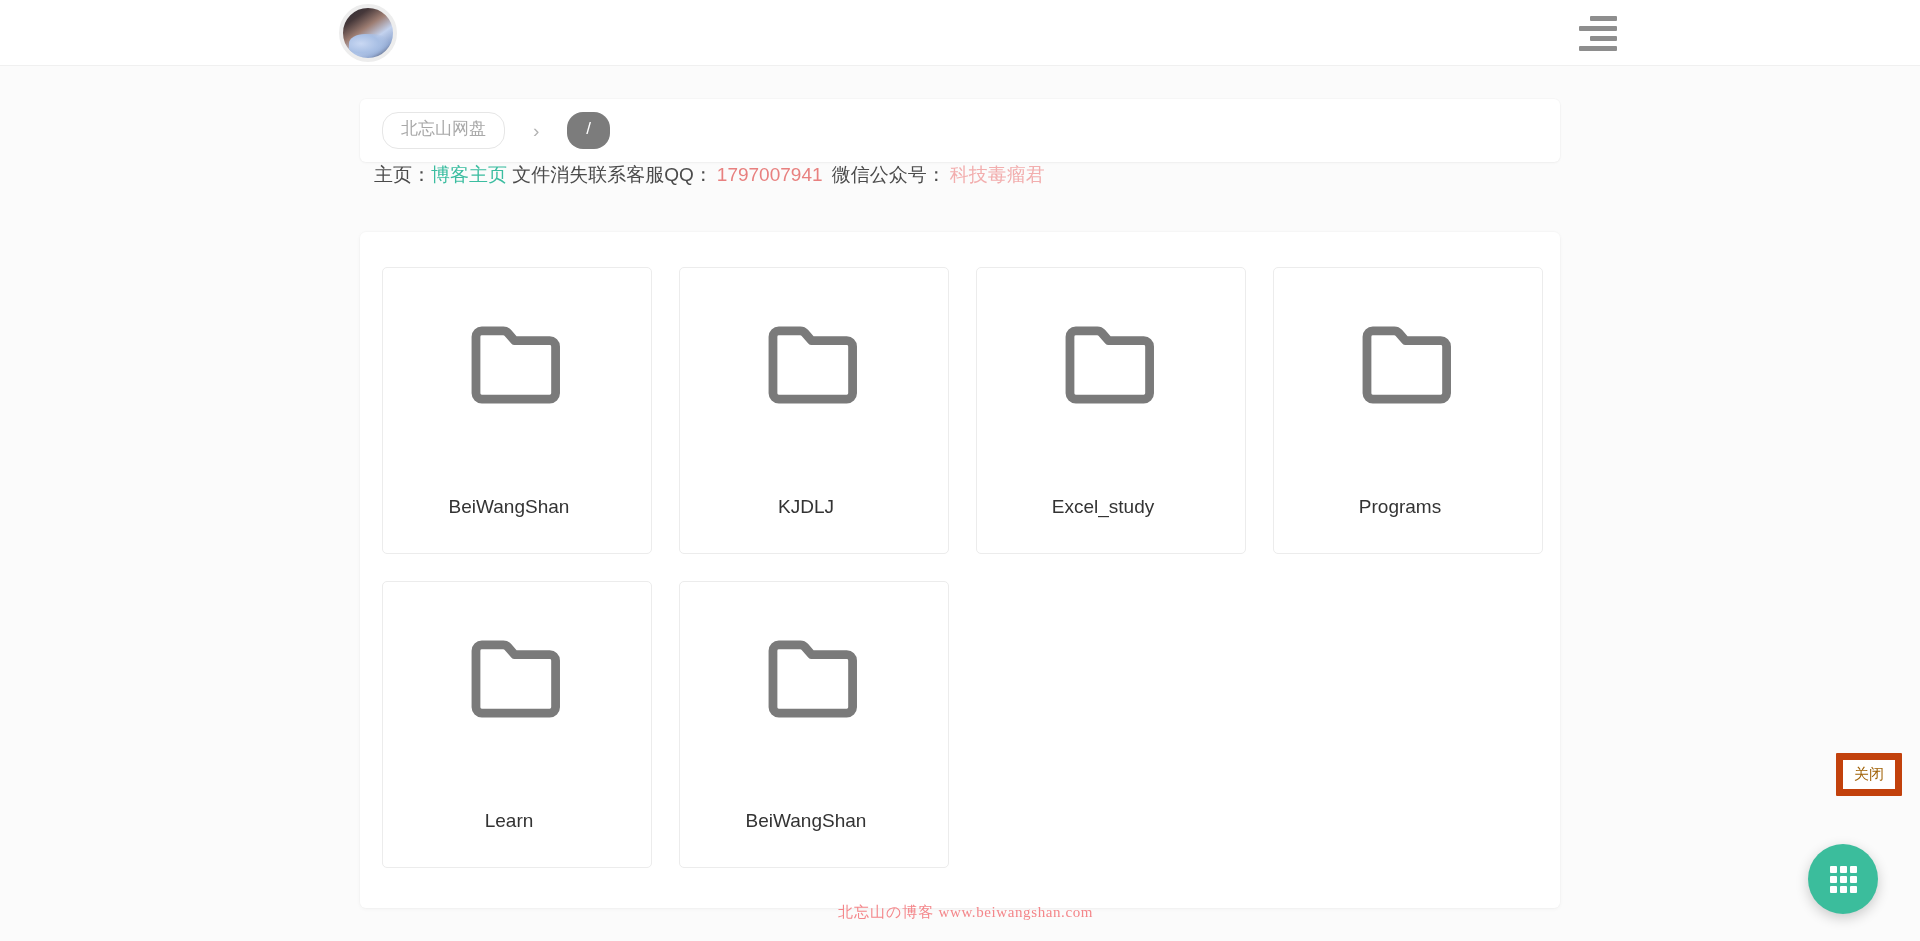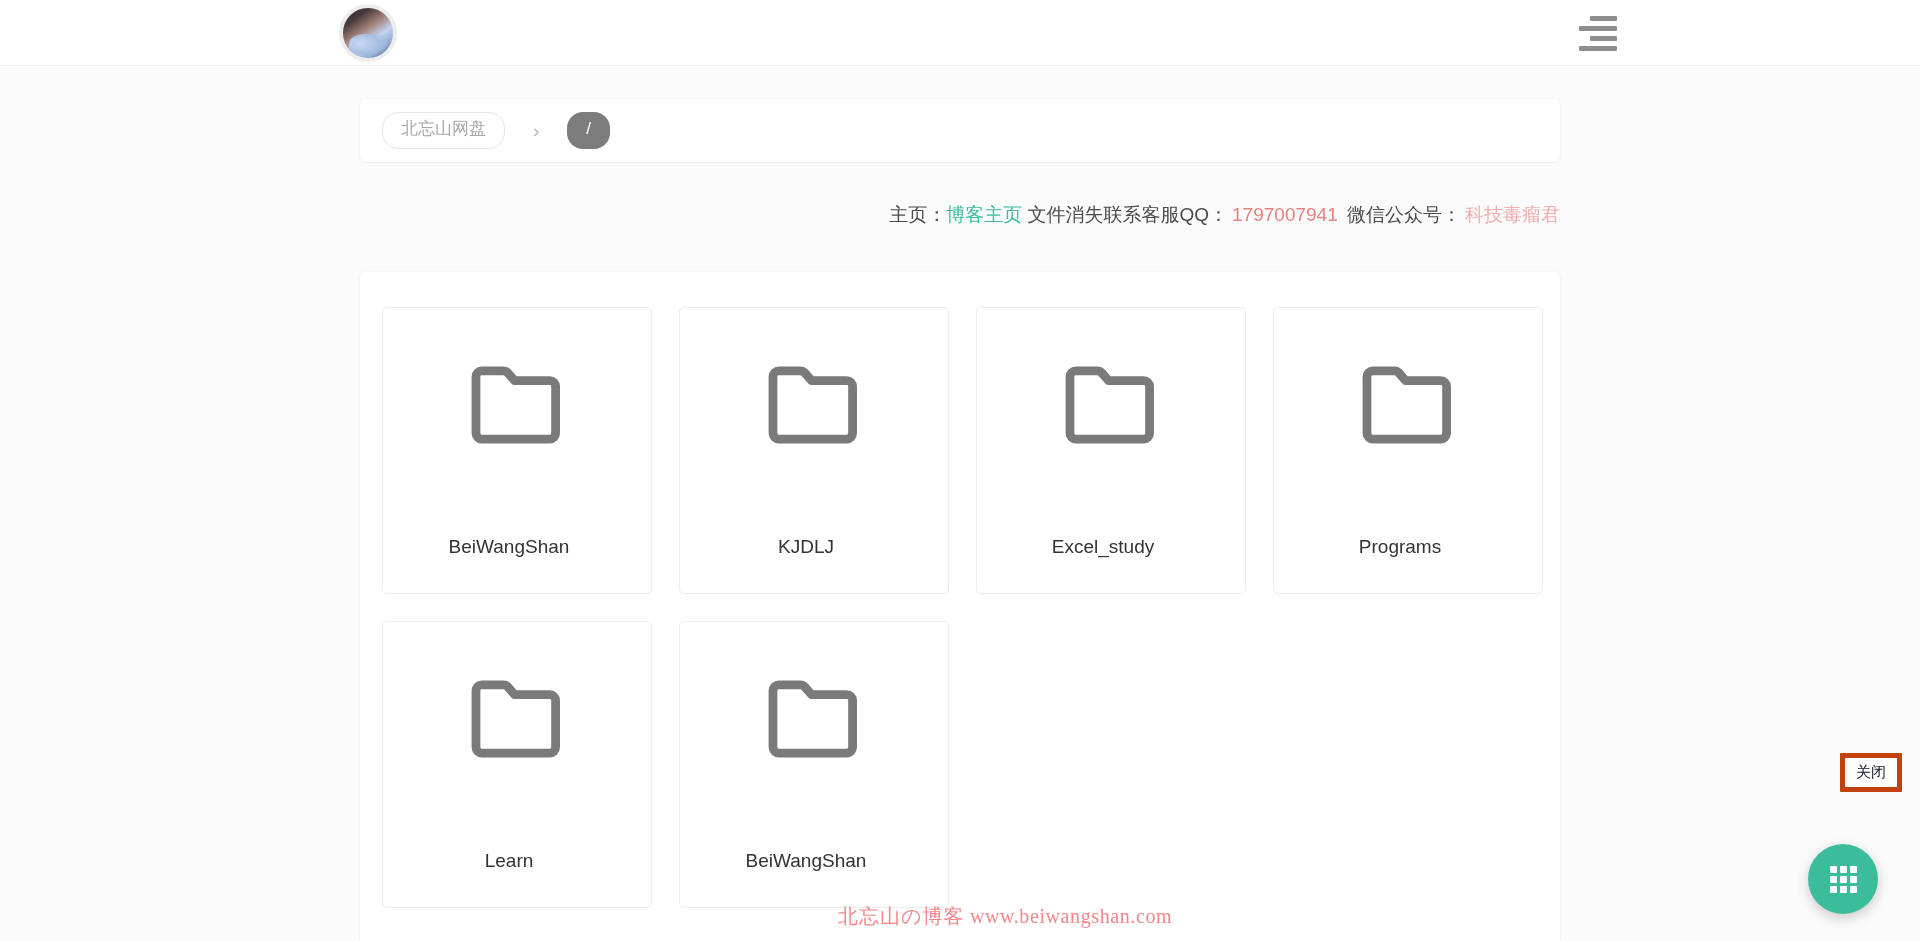--- a/index.html
+++ b/index.html
@@ -125,27 +125,25 @@
     border-radius: 16px;
     padding: 6px 19px 8px;
     font-size: 17px;
     line-height: 1.3;
     cursor: pointer;
     white-space: nowrap;
   }
 
   
   .notice {
-    margin-top: 40px;
     padding-left: 14px;
     font-size: 19px;
     color: #4b4b4b;
     line-height: 1.4;
     white-space: nowrap;
-    text-align: right;
   }
   .notice .label { color: #4b4b4b; }
   .notice .link-blog { color: #3bbda0; cursor: pointer; }
   .notice .qq-num { color: #e8807f; padding: 0 4px; }
   .notice .wechat { color: #f2aeae; padding-left: 4px; }
 
   
   .files-panel {
     margin-top: 43px;
     background: #ffffff;
@@ -194,23 +192,23 @@
     overflow: hidden;
     text-overflow: ellipsis;
     white-space: nowrap;
   }
 
   
   .close-badge {
     position: absolute;
     right: 18px;
     top: 753px;
-    border: 5px solid #c2410c;
-    background: #ffffff;
-    color: #0f172a;
+    border: 7px solid #c2410c;
+    background: #ffffff;
+    color: #a16207;
     font-size: 15px;
     padding: 5px 11px 6px;
     line-height: 1.2;
     cursor: pointer;
     border-radius: 1px;
   }
 
   
   .fab {
     position: absolute;
@@ -238,21 +236,21 @@
     background: #ffffff;
     border-radius: 1px;
   }
 
   
   .watermark {
     position: absolute;
     left: 838px;
     top: 903px;
     font-family: "Liberation Serif", "DejaVu Serif", serif;
-    font-size: 20px;
+    font-size: 15px;
     color: #f4868a;
     white-space: nowrap;
     letter-spacing: 0.4px;
     pointer-events: none;
   }
   .watermark .wm-cn { letter-spacing: 1px; }
   .watermark .wm-url { font-family: "Liberation Serif", "DejaVu Serif", serif; letter-spacing: 0.6px; }
 </style>
 </head>
 <body>

